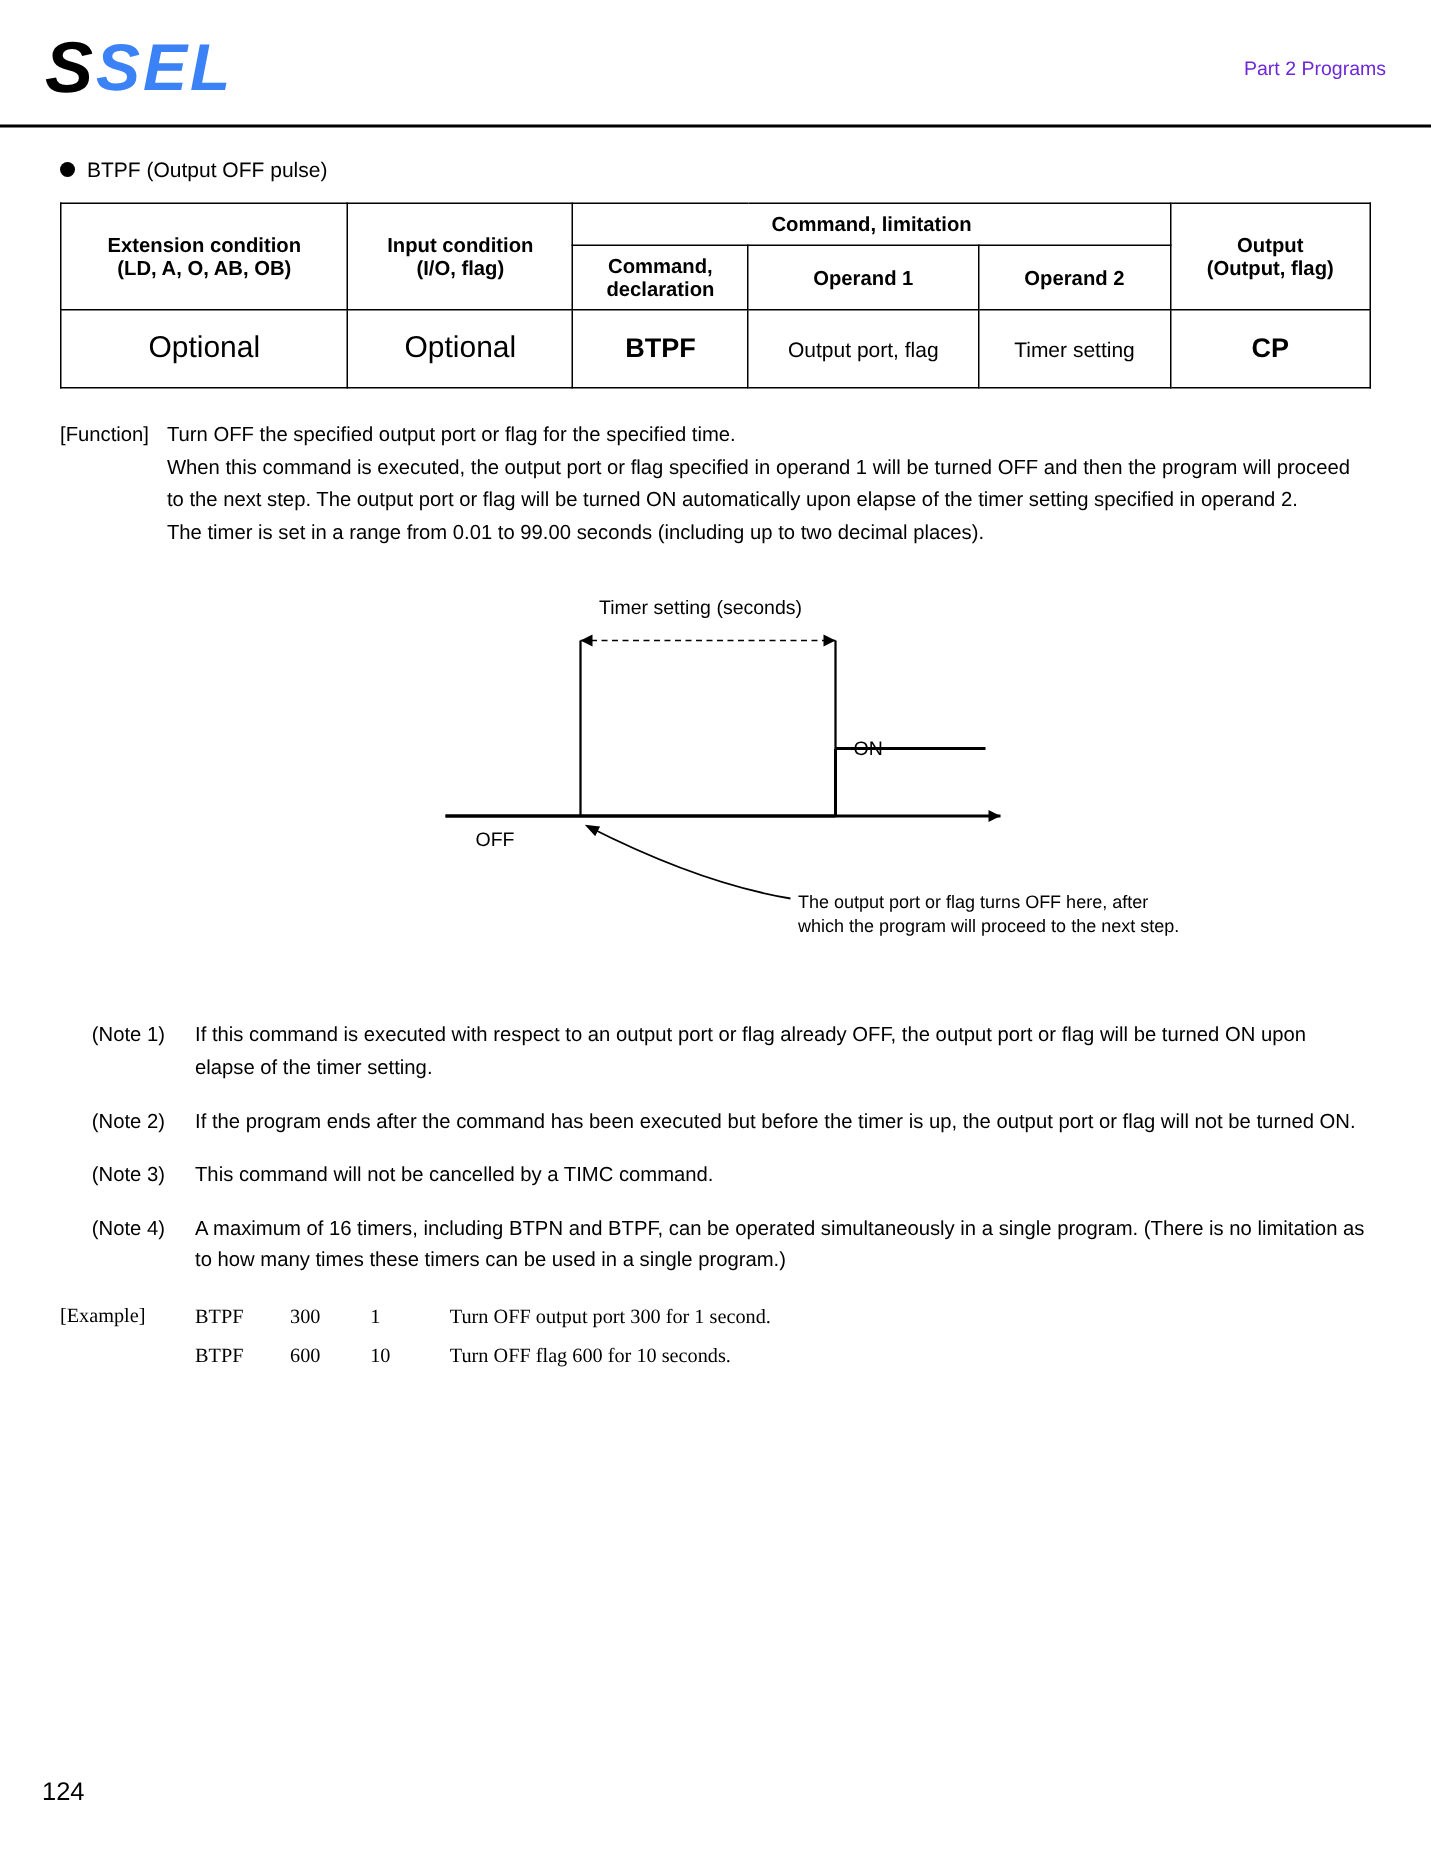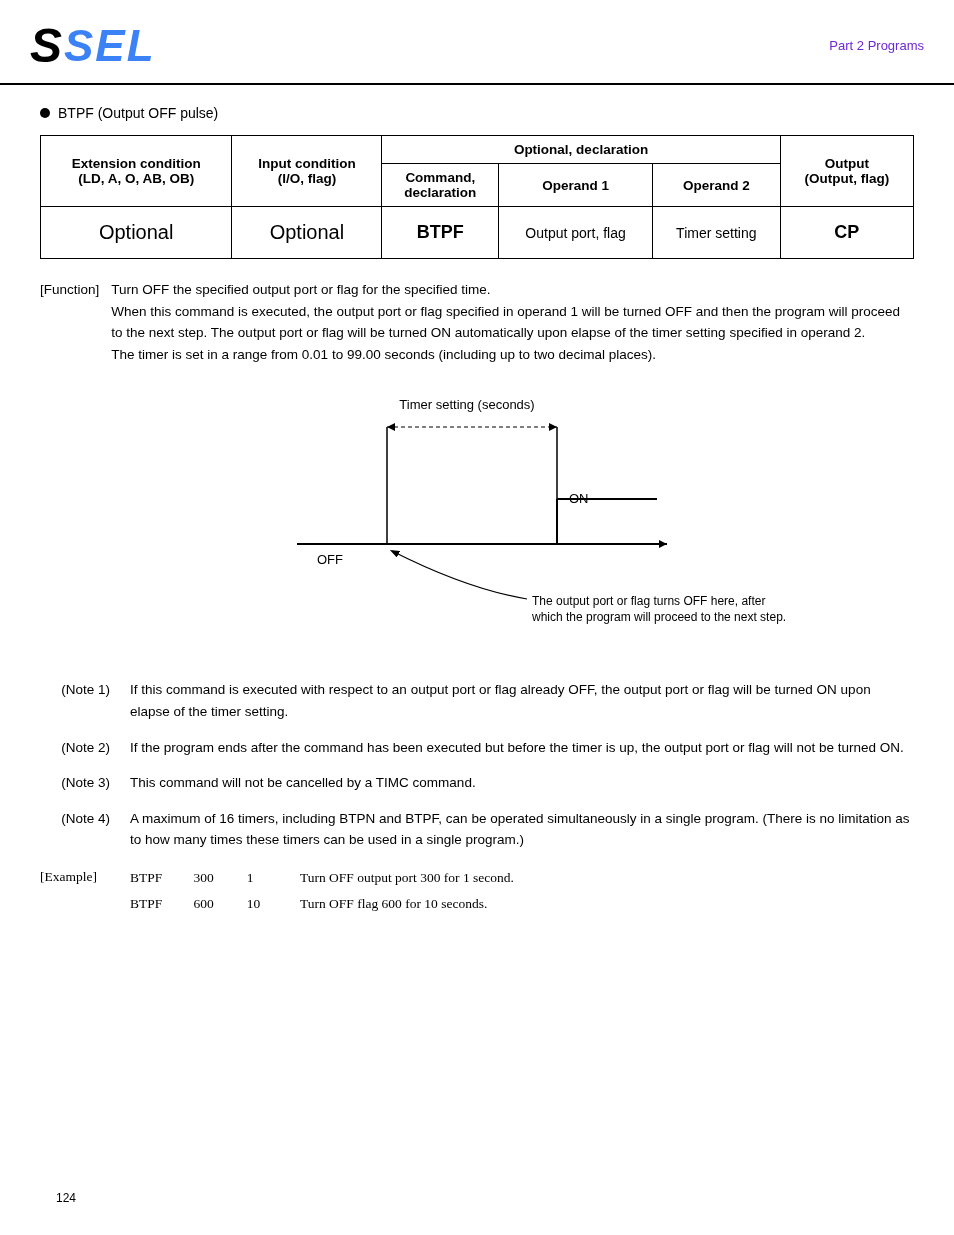--- a/index.html
+++ b/index.html
@@ -162,22 +162,22 @@
     }
     .example-label {
       white-space: nowrap;
       min-width: 70px;
     }
 
     
     .footer {
       position: absolute;
       bottom: 30px;
-      left: 56px;
-      font-size: 12px;
+      left: 28px;
+      font-size: 17px;
     }
   </style>
 </head>
 <body>
 
 <div class="header">
   <div class="logo">
     <span class="logo-s">S</span>
     <span class="logo-sel">SEL</span>
   </div>
@@ -189,21 +189,21 @@
   <div class="section-title">
     <div class="bullet"></div>
     <span>BTPF (Output OFF pulse)</span>
   </div>
 
   <table class="cmd-table">
     <thead>
       <tr>
         <th rowspan="2">Extension condition<br>(LD, A, O, AB, OB)</th>
         <th rowspan="2">Input condition<br>(I/O, flag)</th>
-        <th colspan="3">Optional, declaration</th>
+        <th colspan="3">Command, limitation</th>
         <th rowspan="2">Output<br>(Output, flag)</th>
       </tr>
       <tr>
         <th>Command,<br>declaration</th>
         <th>Operand 1</th>
         <th>Operand 2</th>
       </tr>
     </thead>
     <tbody>
       <tr>

